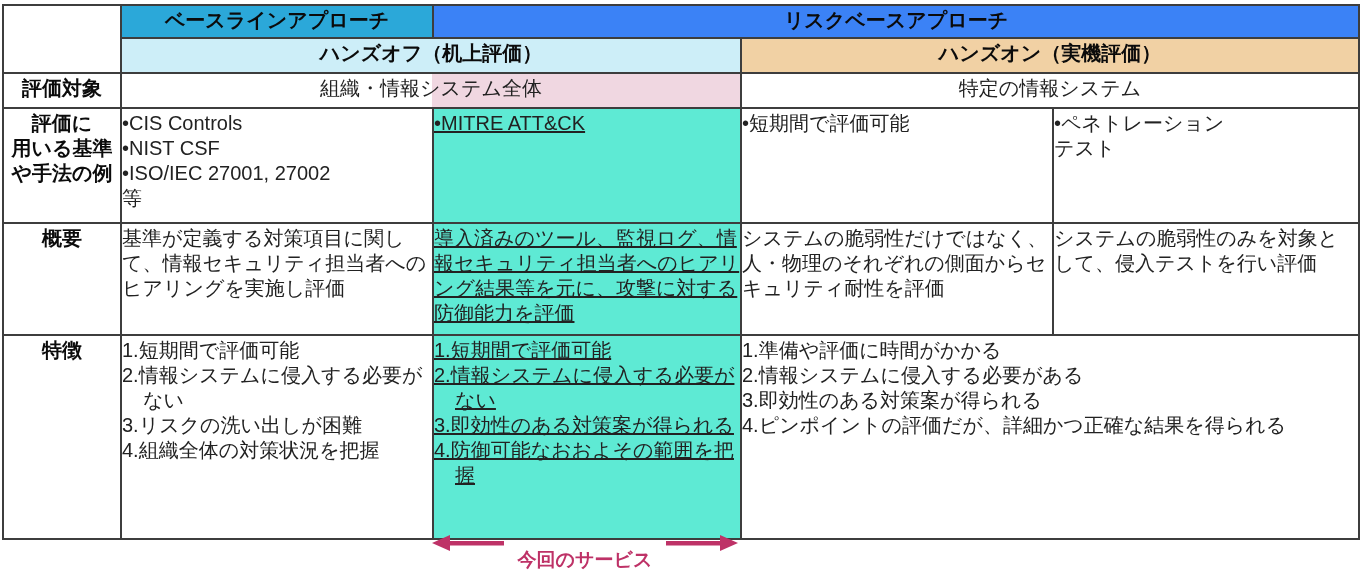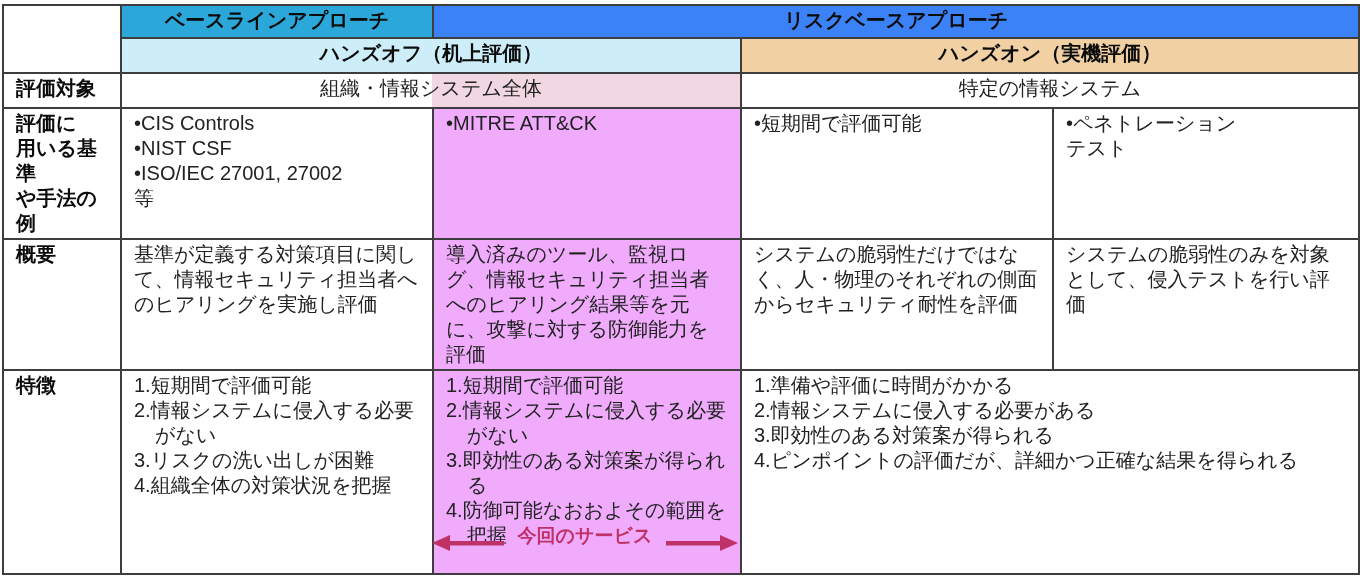--- a/index.html
+++ b/index.html
@@ -6,58 +6,58 @@
   .page{
     position:relative;width:1364px;height:585px;background:#ffffff;overflow:hidden;
     font-family:"Liberation Sans","DejaVu Sans",sans-serif;color:#222;
   }
   table.cmp{
     position:absolute;left:2px;top:4px;
     border-collapse:collapse;table-layout:fixed;width:1356px;
   }
   table.cmp td{
     border:2px solid #3d3d3d;
-    padding:2px 12px;
+    padding:2px 0;
     font-size:20px;line-height:25px;
     overflow:hidden;
     vertical-align:top;
     word-break:break-word;
   }
   
   col.c0{width:118px}col.c1{width:312px}col.c2{width:308px}col.c3{width:312px}col.c4{width:306px}
   
   tr.r1 td{height:27px}
   tr.r2 td{height:29px}
   tr.r3 td{height:29px}
   tr.r4 td{height:109px}
   tr.r5 td{height:106px}
   tr.r6 td{height:198px}
   .hdr{font-weight:bold;text-align:center;vertical-align:middle;color:#0b0b0b;font-size:20px;}
   .bg-cyan{background:#2BA8D9;}
   .bg-orange{background:#3b82f6;}
   .bg-lcyan{background:#CDEEF8;text-align:center;}
   .bg-tan{background:#F1D1A4;margin-top:20px;}
-  .bg-pink{background:#f0abfc;}
+  .bg-pink{background:#5eead4;text-decoration:underline;}
   .corner{background:#ffffff;}
-  .lbl{font-weight:bold;vertical-align:middle;color:#0b0b0b;font-size:19px;line-height:24px;white-space:pre-line;}
+  .lbl{font-weight:bold;text-align:center;vertical-align:middle;color:#0b0b0b;font-size:19px;line-height:24px;white-space:pre-line;}
   .center-cell{text-align:center;vertical-align:middle;margin-left:48px;}
   .split{
     text-align:center;vertical-align:middle;
     background:linear-gradient(to right,#ffffff 310px,#F0D7E1 310px);
   }
   .pre{white-space:pre-line;}
   .vmid{vertical-align:middle;}
   .li{padding-left:1.05em;text-indent:-1.05em;}
   
   .annotation{
     position:absolute;left:432px;top:524px;width:306px;
     display:flex;justify-content:space-between;align-items:flex-start;
     color:#BE3267;font-weight:bold;
   }
-  .ann-text{flex:1;text-align:center;font-size:19px;line-height:24px;}
+  .ann-text{flex:1;text-align:center;font-size:19px;line-height:24px;margin-top:24px;}
   .ann-arrow{flex:0 0 auto;margin-top:10px;}
 </style>
 </head>
 <body>
 
 <div class="page">
 
   <table class="cmp">
     <colgroup>
       <col class="c0">

